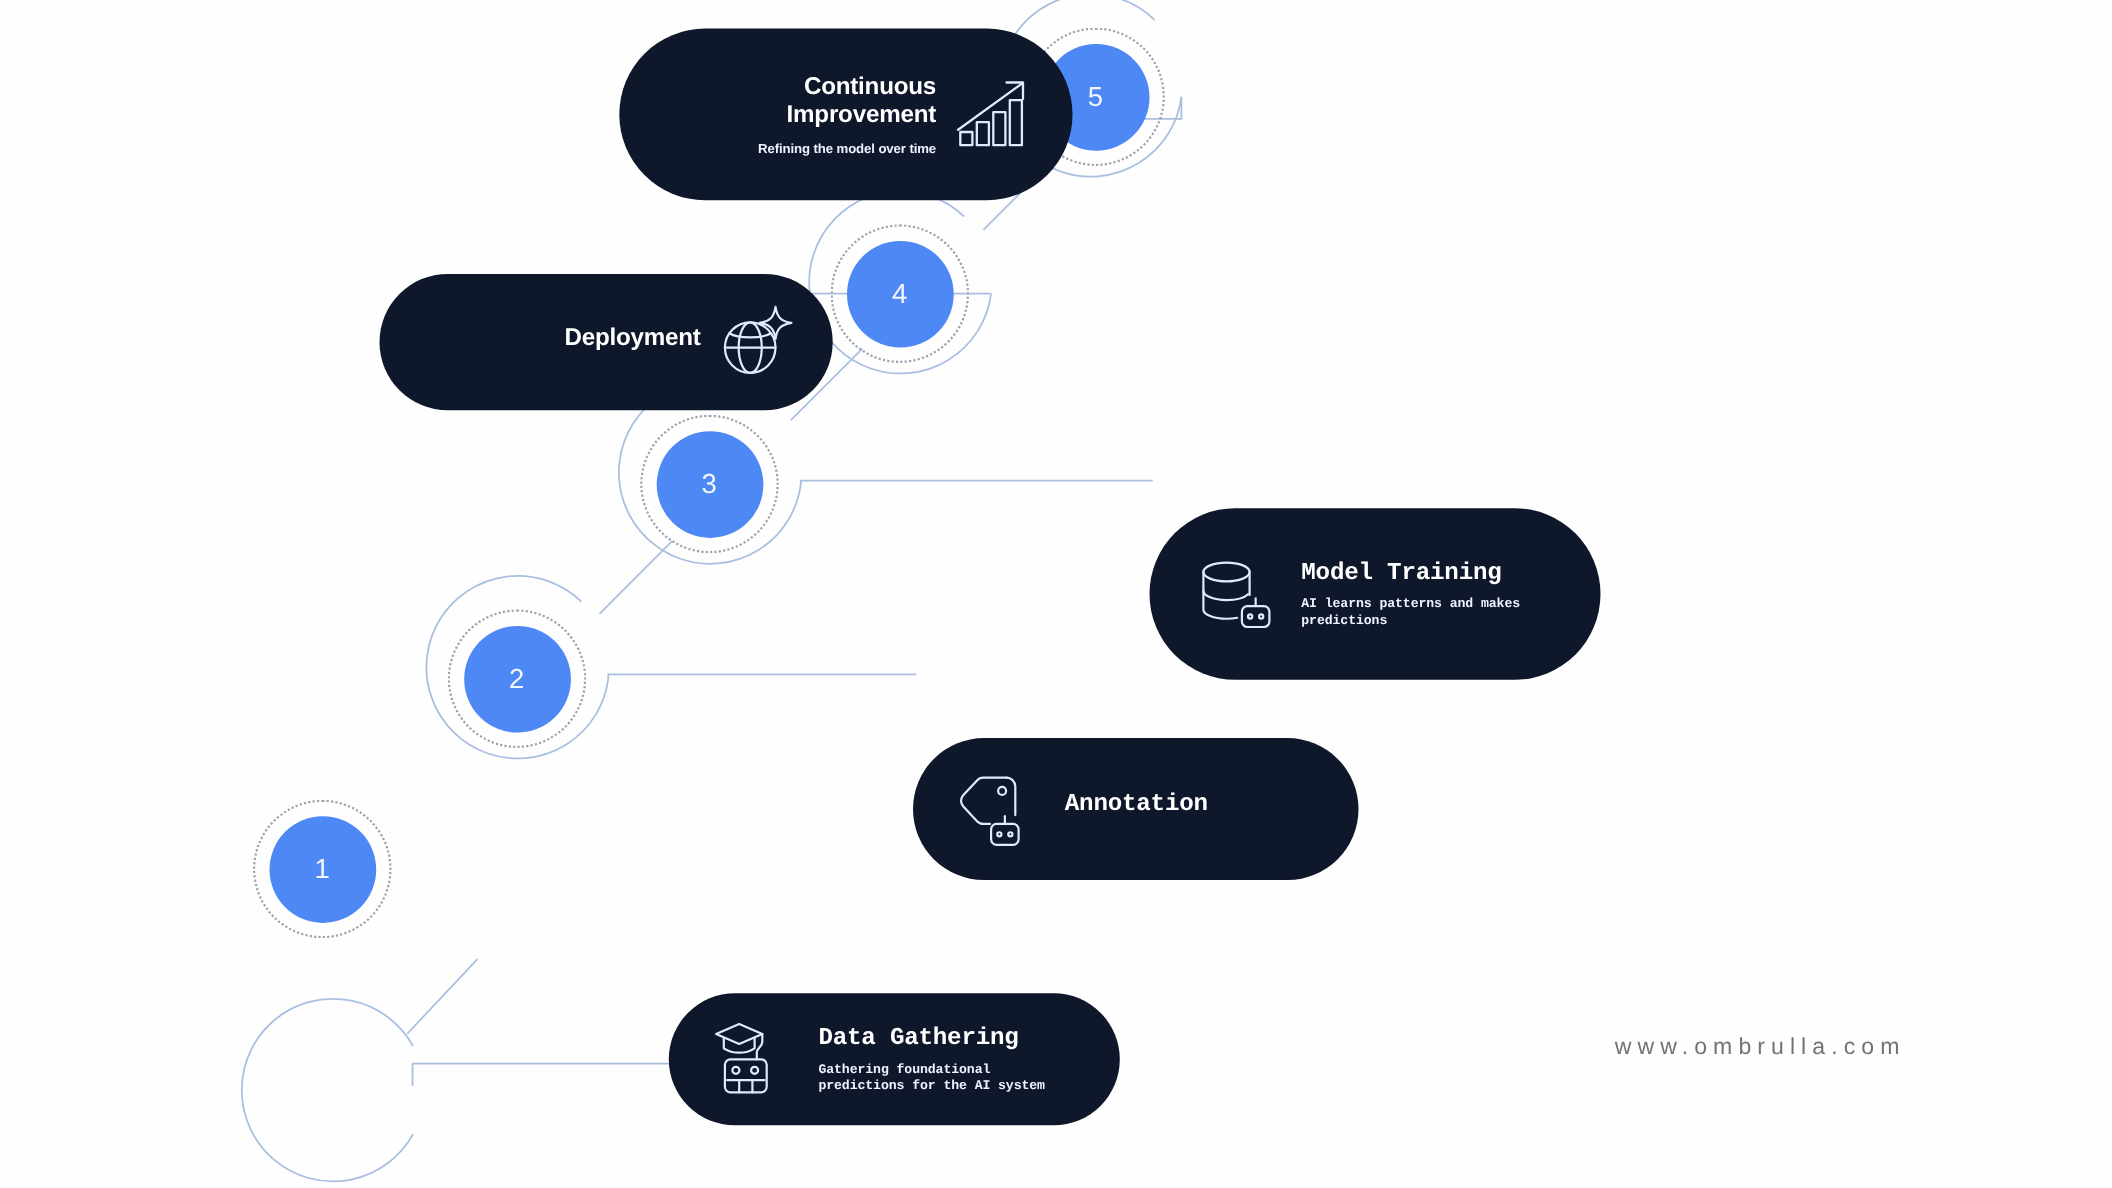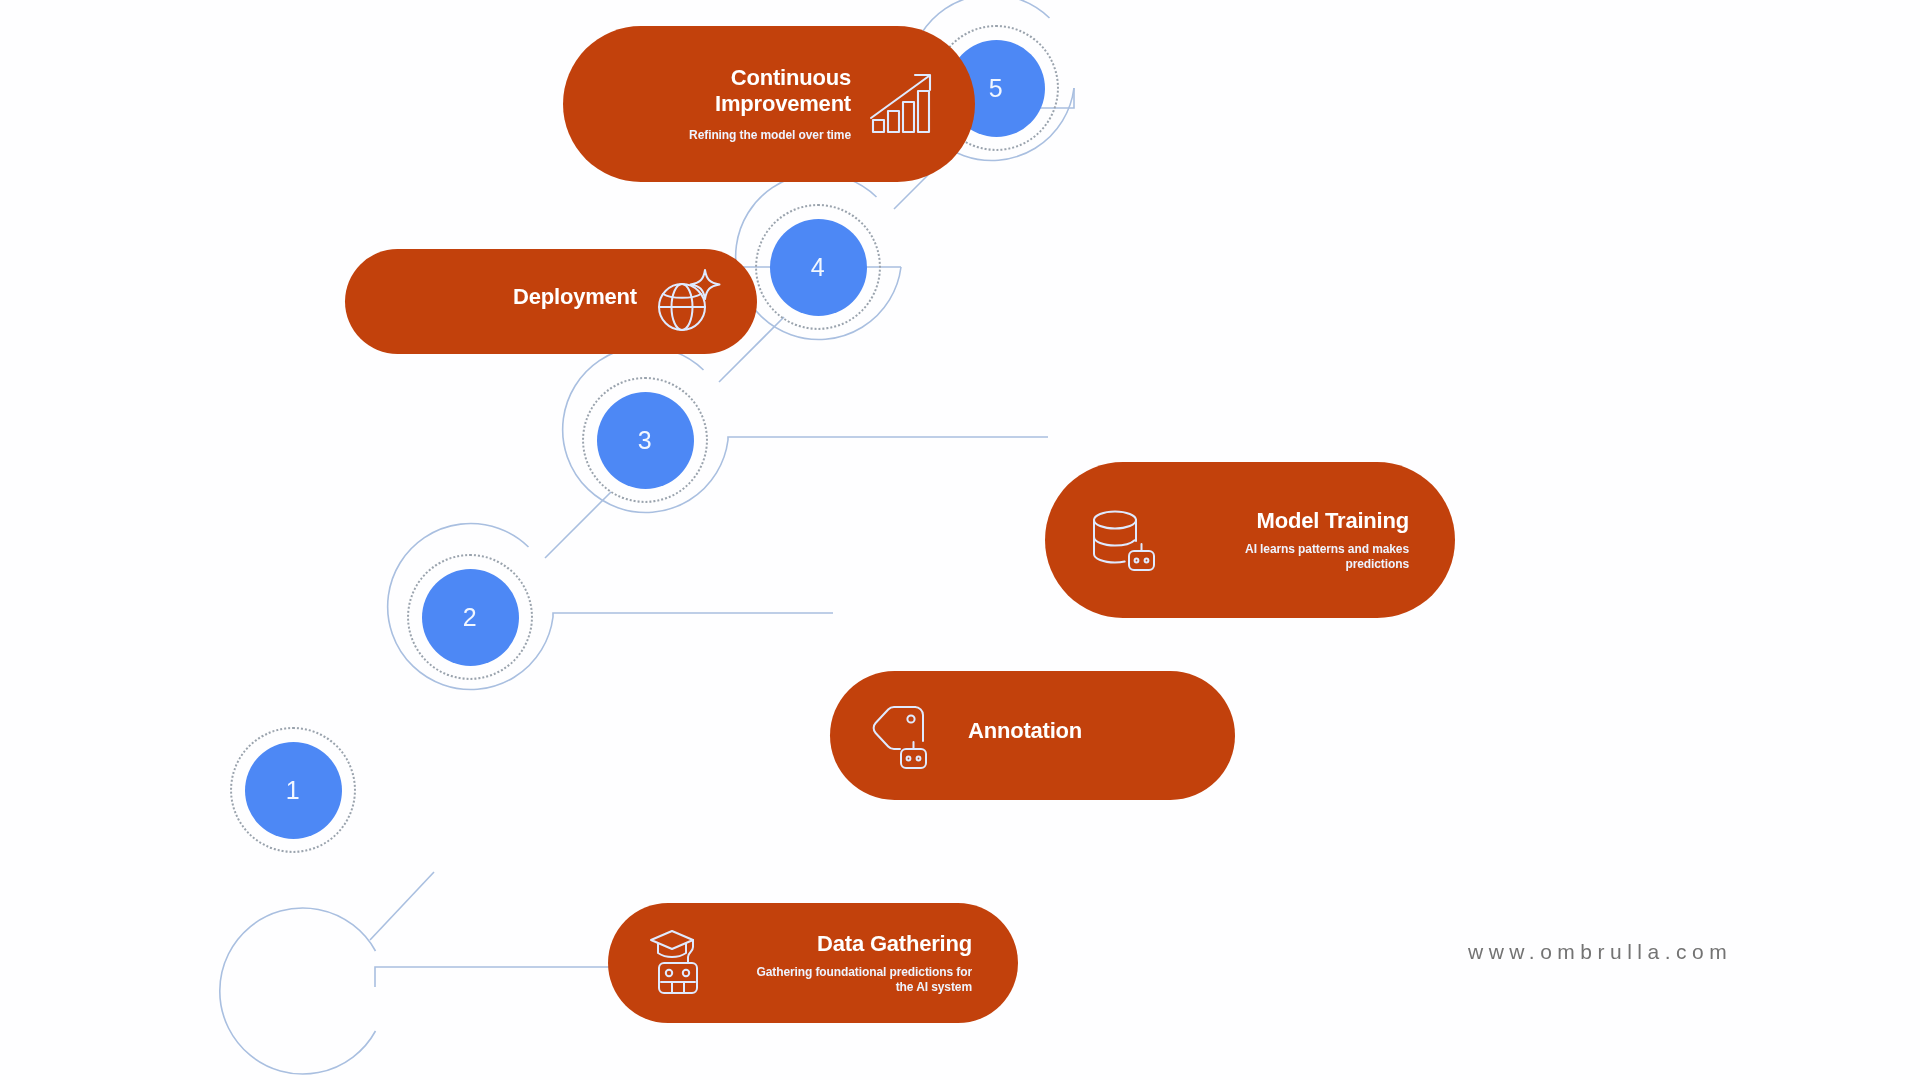--- a/index.html
+++ b/index.html
@@ -66,21 +66,21 @@
     color: #f2f7ff;
     font-size: 25px;
     font-weight: 400;
     letter-spacing: 0.5px;
     line-height: 1;
   }
 
   
   .card {
     position: absolute;
-    background: #c2410c;
+    background: #0f172a;
     border-radius: 999px;
     box-sizing: border-box;
     display: flex;
     align-items: center;
     color: #ffffff;
   }
   .card.right-side {       
     flex-direction: row;
     padding: 0 46px 0 40px;
   }
@@ -97,42 +97,42 @@
   }
   .card.right-side .card-icon { margin-right: 20px; }
   .card.left-side  .card-icon { margin-left: 14px; }
 
   .card-text {
     display: flex;
     flex-direction: column;
     justify-content: center;
   }
   .card.left-side .card-text { text-align: right; }
-  .card.right-side .card-text { text-align: right; }
+  .card.right-side .card-text { text-align: left; font-family: Liberation Mono, monospace; }
 
   .card-title {
     font-size: 22px;
     font-weight: bold;
     line-height: 1.18;
     letter-spacing: -0.2px;
     margin-bottom: 9px;
     color: #ffffff;
   }
   .card-desc {
     font-size: 12px;
     font-weight: bold;
     line-height: 1.25;
     letter-spacing: -0.1px;
     color: #eef4ff;
   }
 
   
   #card-5 { left: 563px;  top: 26px;   width: 412px; height: 156px; }
   #card-5 .card-title { margin-bottom: 12px; }
-  #card-4 { left: 345px;  top: 249px;  width: 412px; height: 105px; }
+  #card-4 { left: 345px;  top: 249px;  width: 412px; height: 124px; }
   #card-3 { left: 1045px; top: 462px;  width: 410px; height: 156px; }
   #card-2 { left: 830px;  top: 671px;  width: 405px; height: 129px; }
   #card-1 { left: 608px;  top: 903px;  width: 410px; height: 120px; }
 
   
   #watermark {
     position: absolute;
     left: 1468px;
     top: 940px;
     font-size: 21px;

